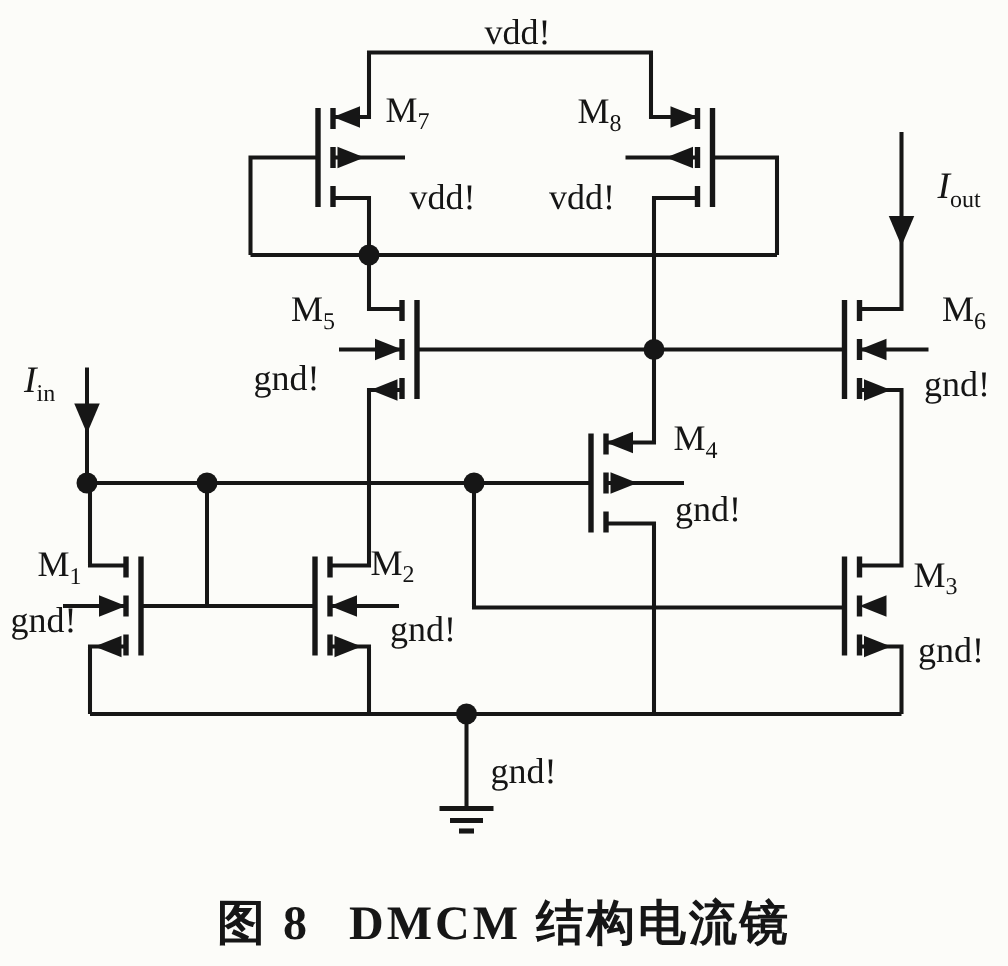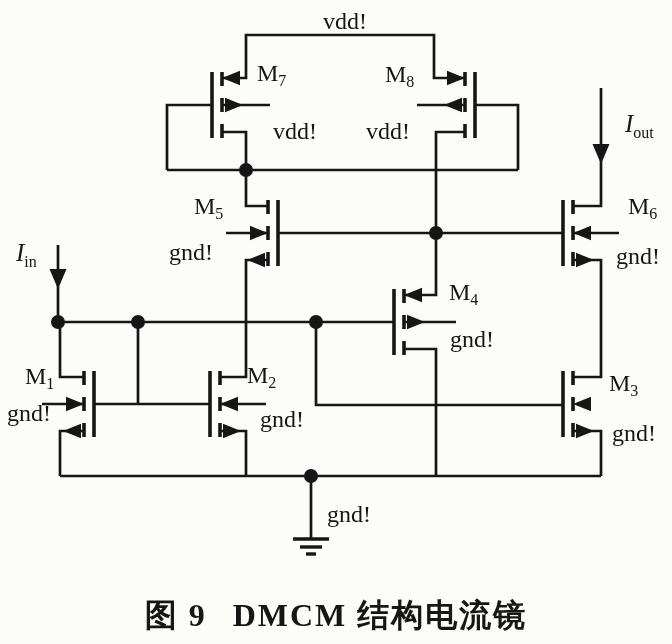--- a/index.html
+++ b/index.html
@@ -149,15 +149,15 @@
       <text x="29" y="421" class="net">gnd!</text>
       <text x="282" y="427" class="net">gnd!</text>
       <text x="472" y="347" class="net">gnd!</text>
       <text x="638" y="264" class="net">gnd!</text>
       <text x="634" y="441" class="net">gnd!</text>
       <text x="349" y="522" class="net">gnd!</text>
       <text x="16" y="261" class="cur">I<tspan class="cursub" dy="6">in</tspan></text>
       <text x="625" y="132" class="cur">I<tspan class="cursub" dy="6">out</tspan></text>
     </svg>
   <figcaption>
-    <span>图 9</span><span class="gap"></span><span>DMCM 结构电流镜</span>
+    <span>图 8</span><span class="gap"></span><span>DMCM 结构电流镜</span>
   </figcaption>
 </figure>
 
 </body></html>

